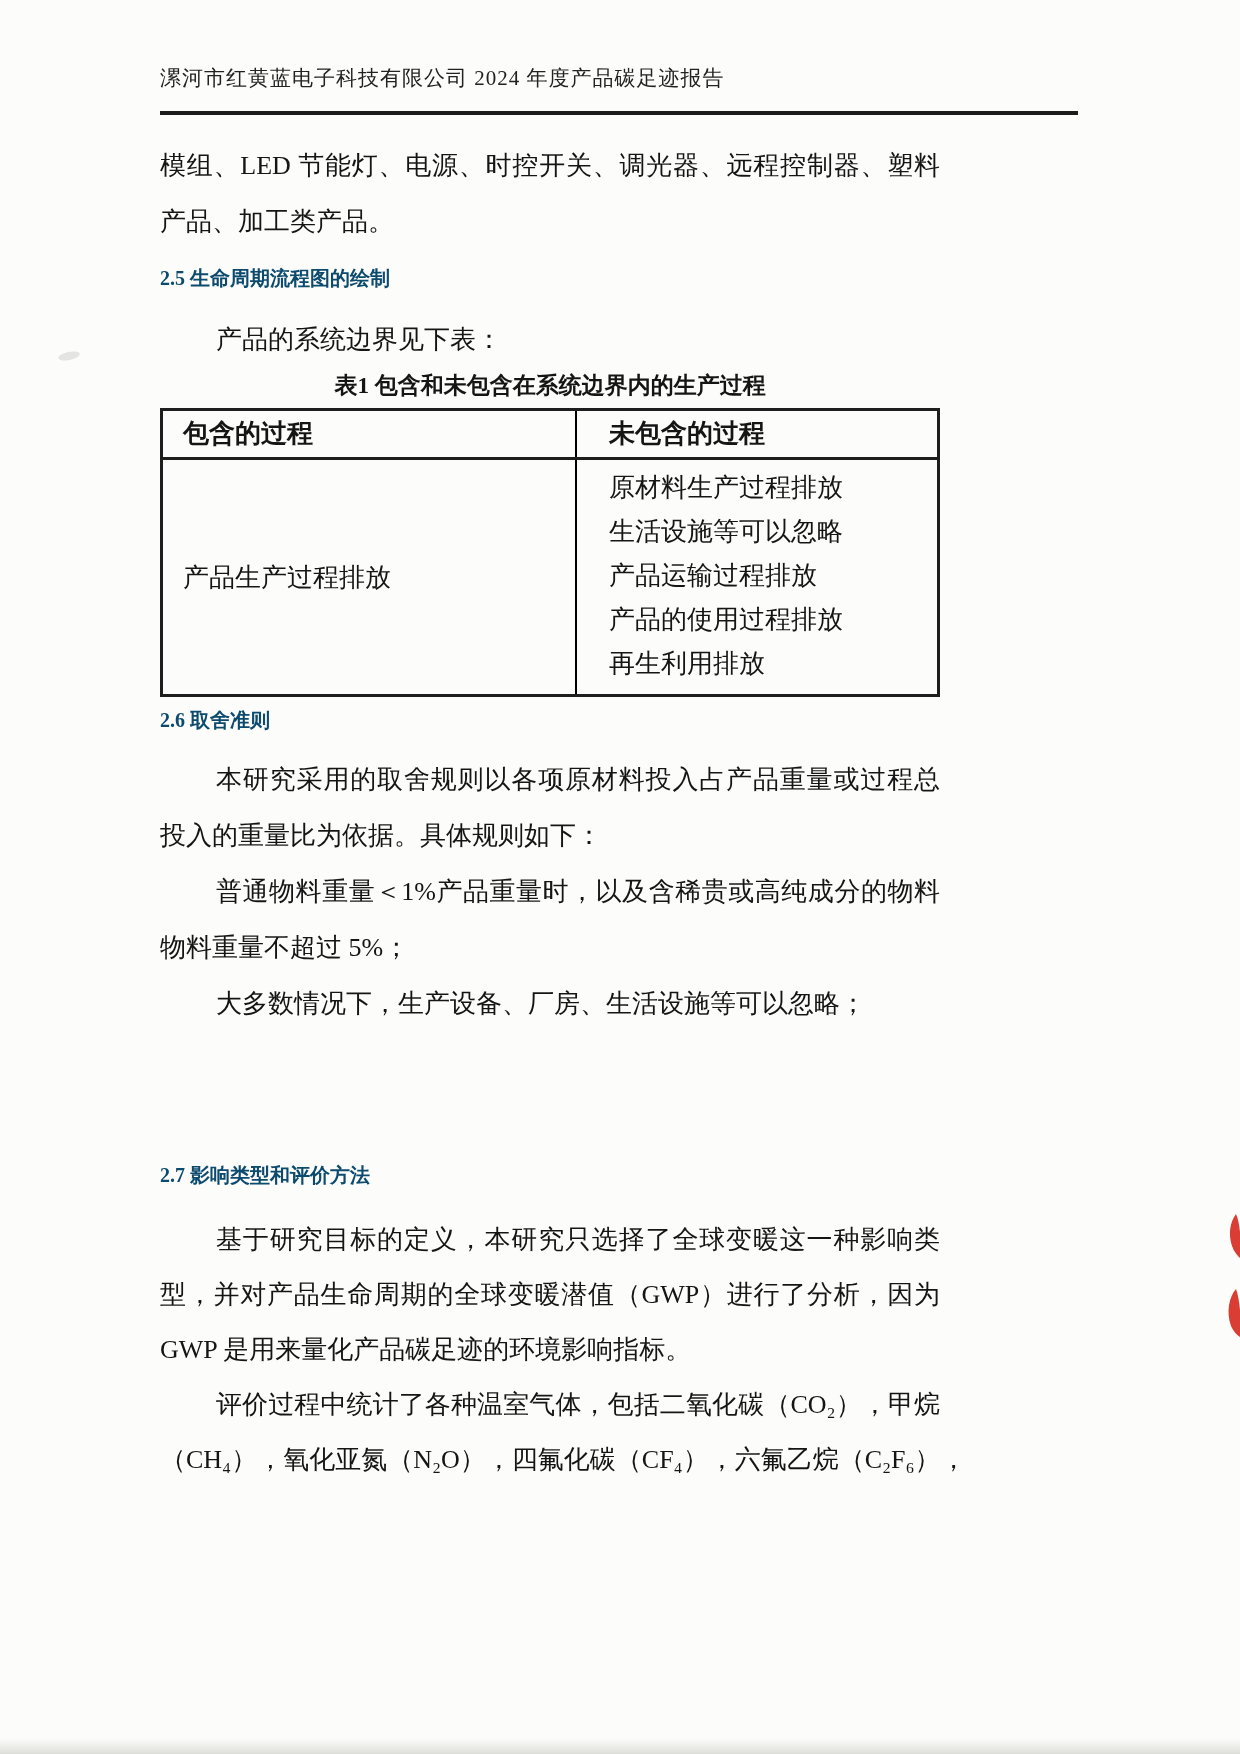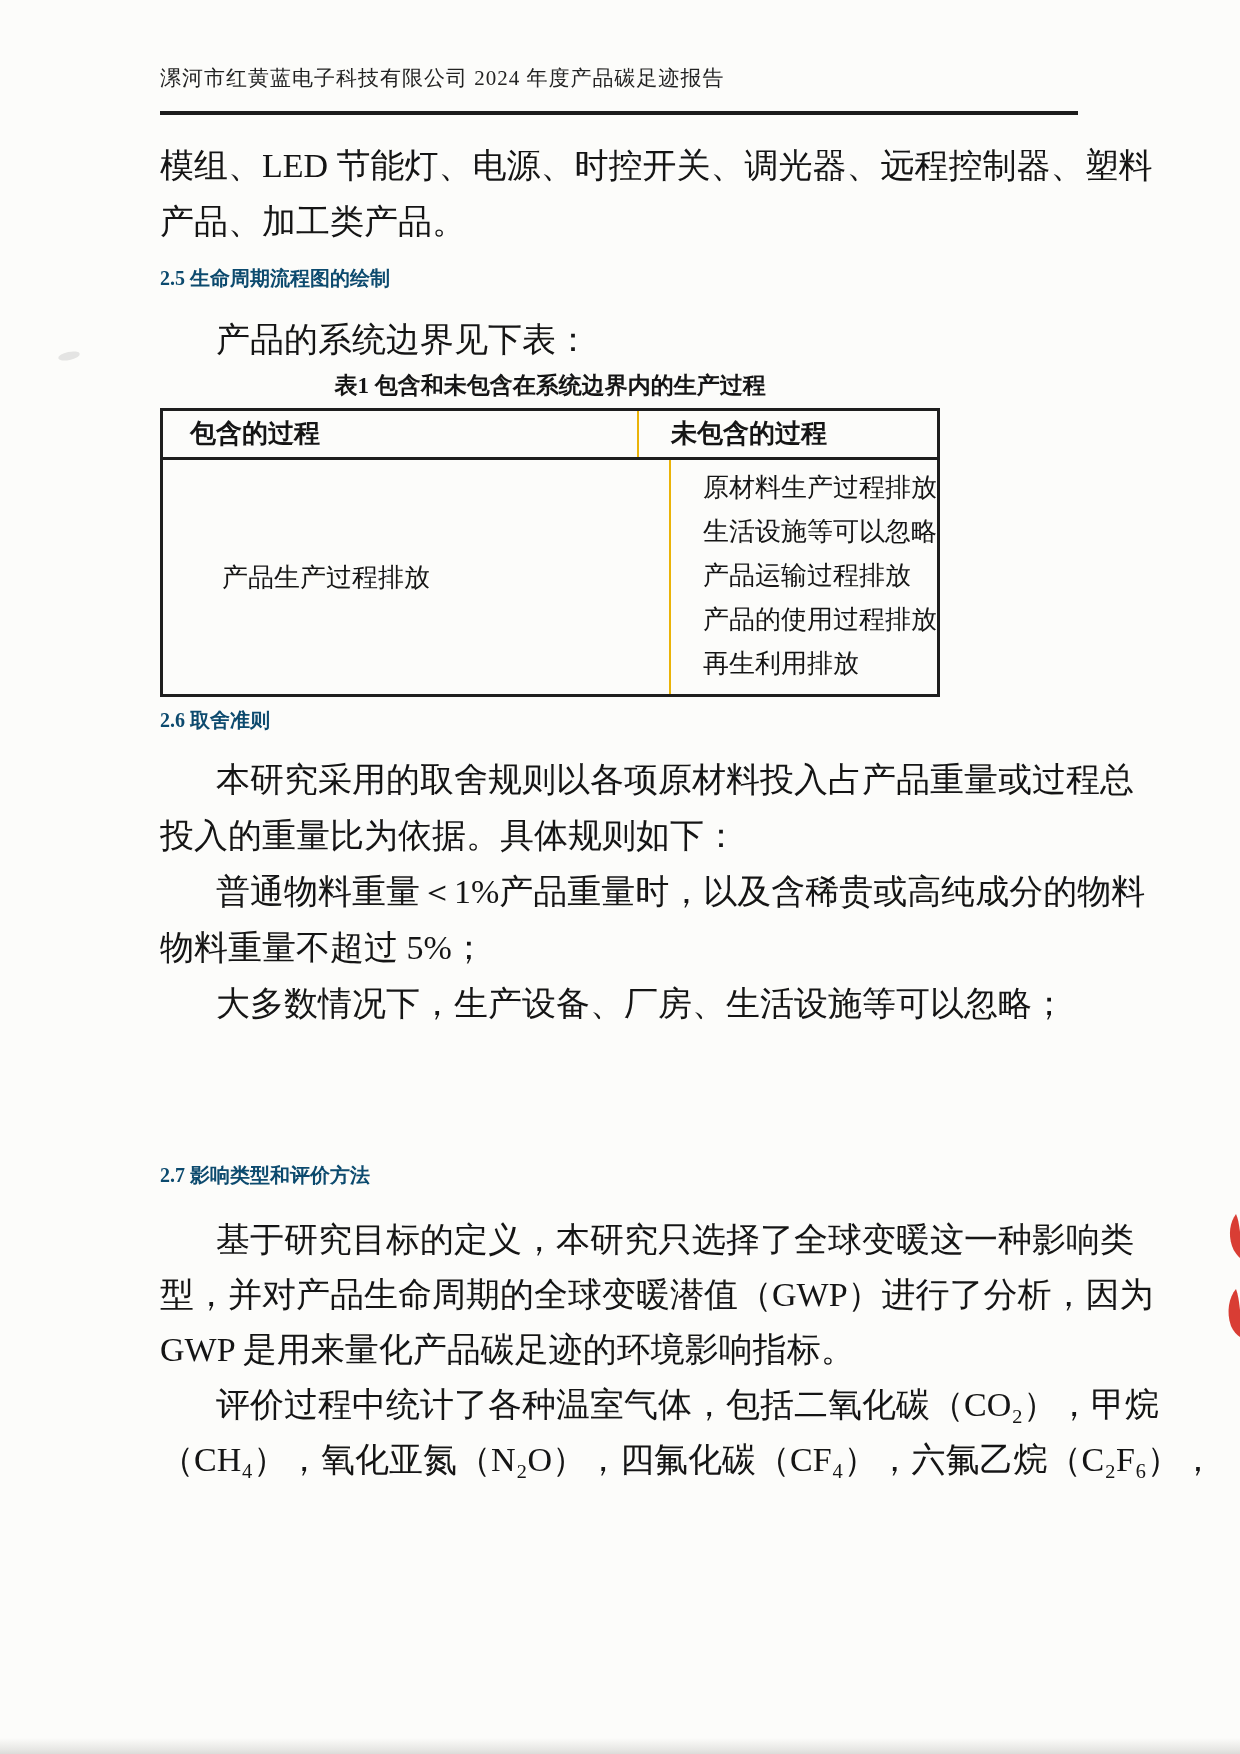--- a/index.html
+++ b/index.html
@@ -17,21 +17,21 @@
     position:absolute;top:64px;left:160px;width:780px;
     text-align:left;font-size:21px;letter-spacing:1px;color:#222;
   }
   .header-rule{
     position:absolute;top:111px;left:160px;width:918px;height:4px;
     background:#1c1c1c;
   }
   
   .col{position:absolute;left:160px;width:780px;}
   .line{
-    font-size:34px;line-height:56px;white-space:nowrap;
+    font-size:26px;line-height:56px;white-space:nowrap;
     text-align:left;
   }
   .fill{text-align:justify;text-align-last:justify;}
   .indent{text-indent:56px;}
   .heading{
     position:absolute;left:160px;width:780px;
     font-size:20px;font-weight:700;line-height:40px;white-space:nowrap;color:#0c4a6e;
   }
   
   #intro{top:138px;}
@@ -43,24 +43,24 @@
     text-align:center;font-size:23px;font-weight:700;line-height:36px;white-space:nowrap;
   }
   
   .tbl{
     position:absolute;top:408px;left:160px;width:780px;
     border:3px solid #1e1e1e;box-sizing:border-box;background:transparent;
   }
   .tr{display:flex;}
   .tr.head{border-bottom:3px solid #1e1e1e;}
   .td{box-sizing:border-box;font-size:26px;}
-  .c1{width:476px;border-right:2px solid #eab308;padding-left:27px;}
+  .c1{width:414px;border-right:2px solid #000000;padding-left:20px;}
   .c2{flex:1;padding-left:32px;}
   .tr.head .td{font-weight:700;line-height:46px;height:46px;}
-  .tr.body .c1{display:flex;align-items:center;margin-left:32px;}
+  .tr.body .c1{display:flex;align-items:center;}
   .tr.body .c2{padding-top:6px;padding-bottom:8px;}
   .tr.body .c2 .cline{font-size:26px;line-height:44px;white-space:nowrap;}
   
   #h26{top:700px;}
   #blk26{top:752px;}
   #h27{top:1155px;}
   #blk27{top:1212px;}
   #blk27 .line{line-height:55px;}
   
   .page-number{

